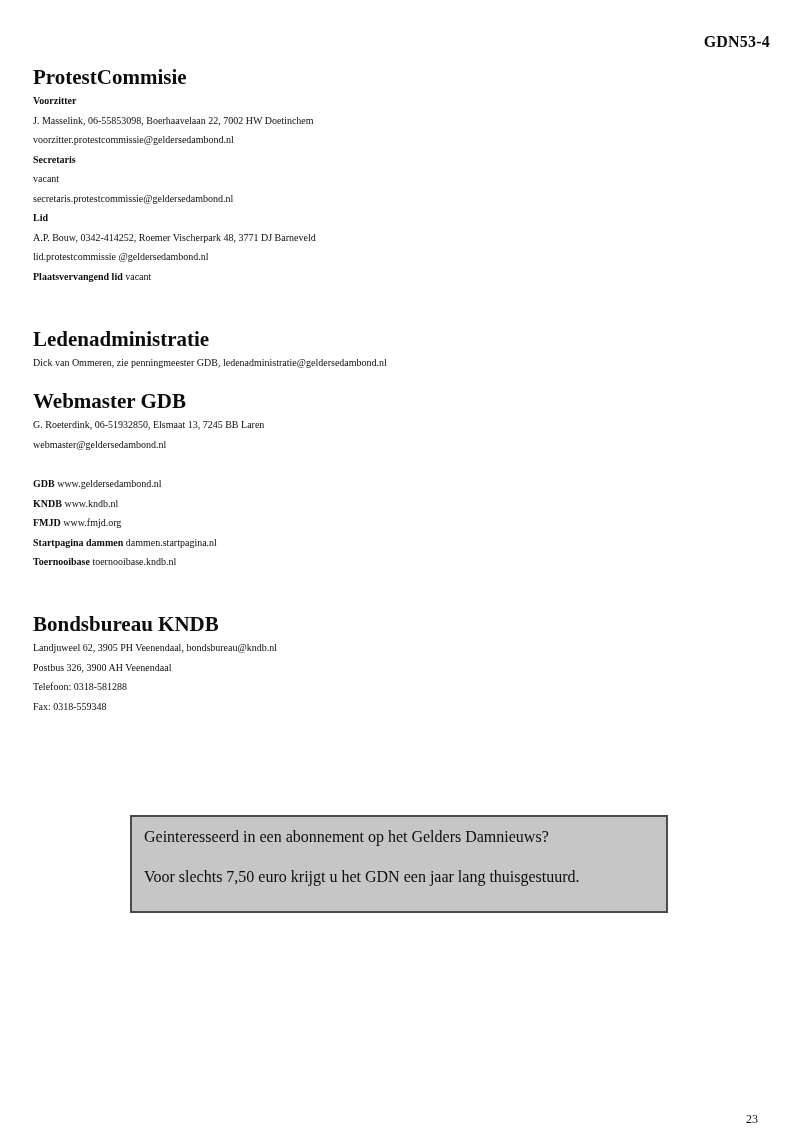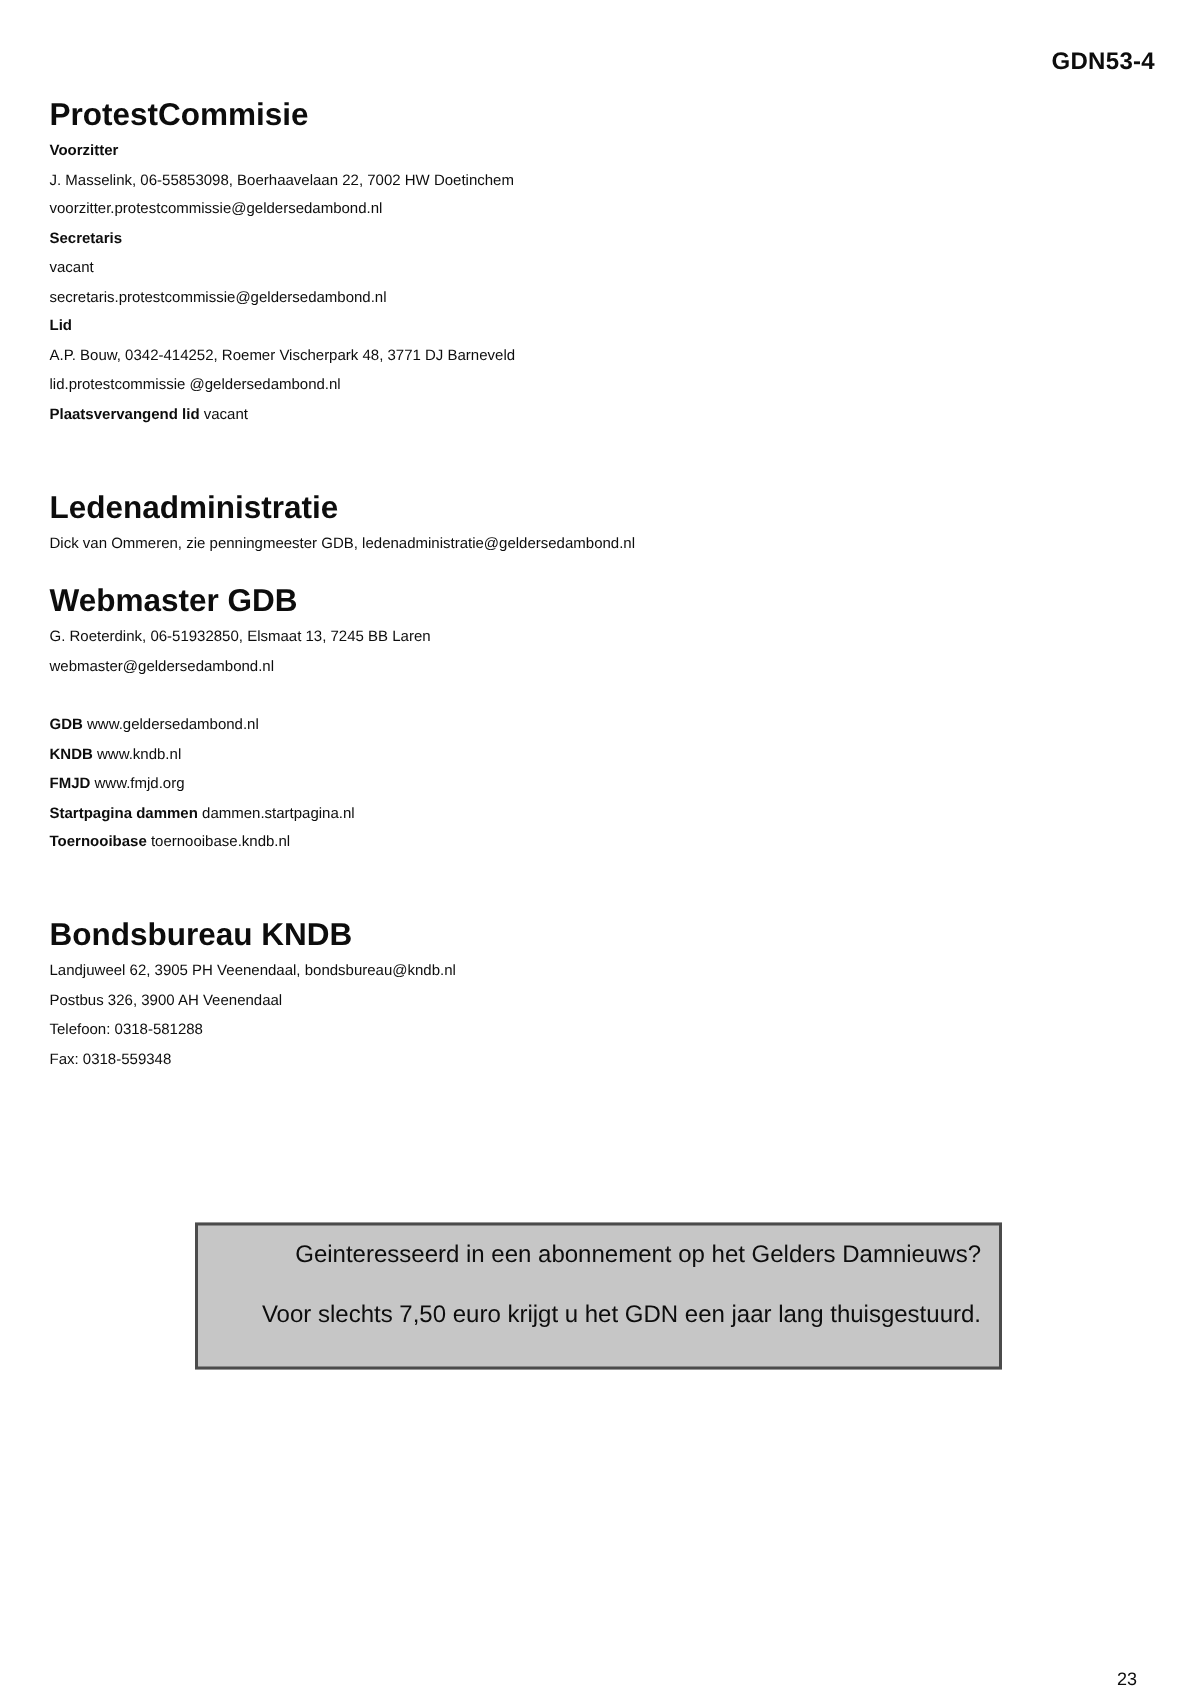--- a/index.html
+++ b/index.html
@@ -1,20 +1,20 @@
 <!DOCTYPE html>
 <html><head>
 <meta charset="utf-8">
 <style>
   html, body { margin:0; padding:0; background:#ffffff; }
   .page {
     position:relative;
     width:800px; height:1134px;
     background:#ffffff;
-    font-family:Liberation Sans, sans-serif;
+    font-family:Liberation Serif, serif;
     color:#0d0d0d;
     overflow:hidden;
   }
   .doc-code {
     position:absolute; top:33px; right:30px;
     font-weight:bold; font-size:16px; letter-spacing:0.2px;
   }
   .sec { position:absolute; left:33px; right:28px; }
   .sec-title {
     margin:0 0 3px 0;
@@ -27,21 +27,21 @@
   .sec-webmaster      { top:390px; }
   .sec-internet       { top:474px; }
   .sec-bonds          { top:613px; }
   .notice {
     position:absolute; left:130px; top:815px;
     width:538px; height:98px; box-sizing:border-box;
     background:#c6c6c6;
     border:2px solid #4b4b4b;
     padding:10px 12px;
   }
-  .nline { margin:0; font-size:16px; line-height:20px; min-height:20px;text-align:right; }
+  .nline { margin:0; font-size:16px; line-height:20px; min-height:20px; }
   .page-number {
     position:absolute; top:1112px; right:42px;
     font-size:12px;
   }
 </style>
 </head>
 <body>
 
 <div class="page">
 

